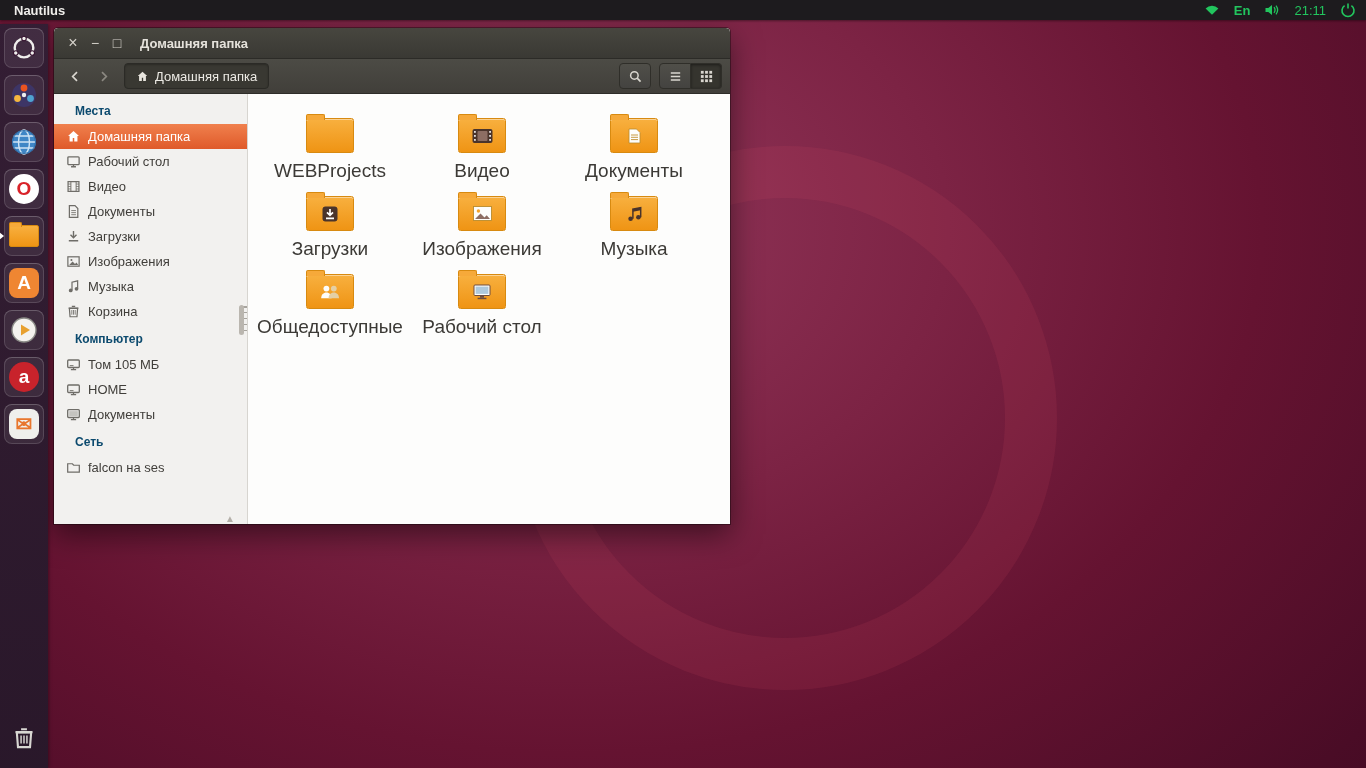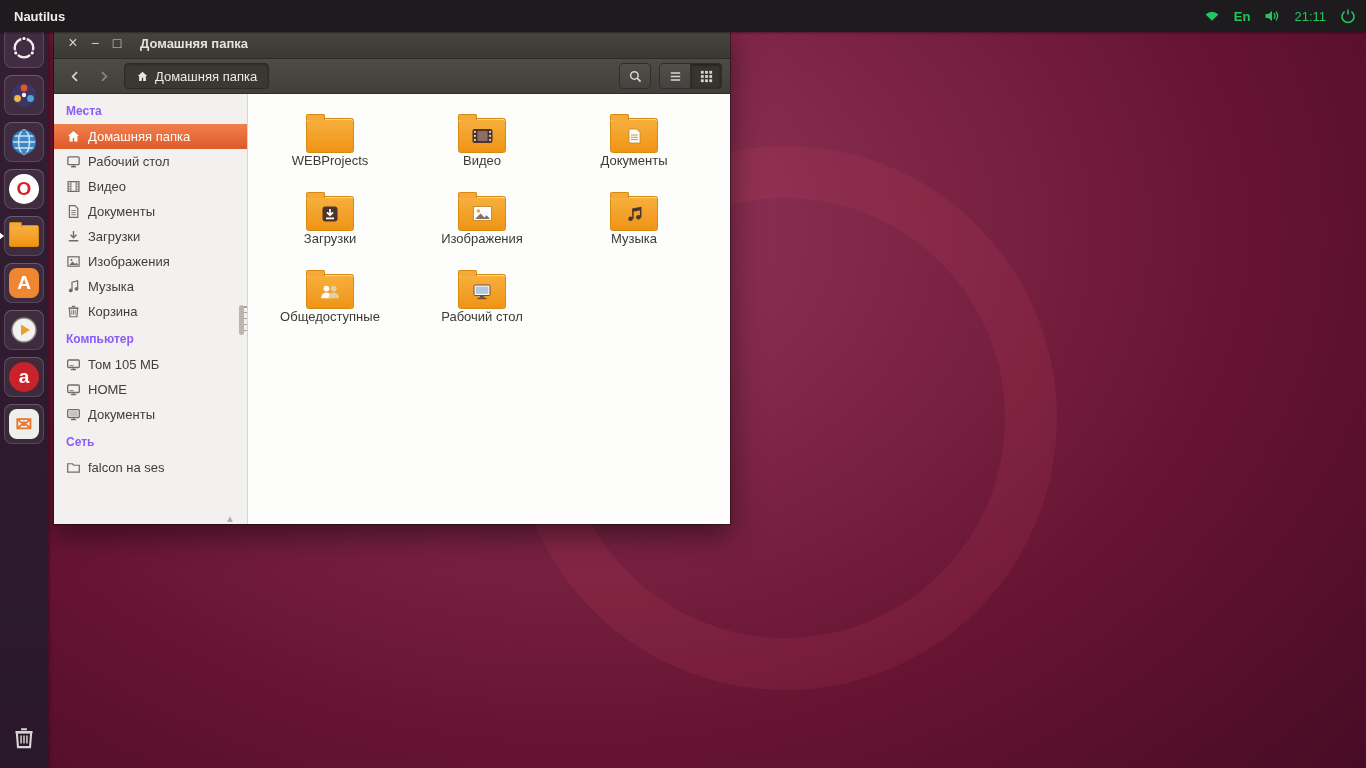--- a/index.html
+++ b/index.html
@@ -13,21 +13,21 @@
     position:absolute;inset:0;
     background:radial-gradient(1250px 950px at 42% 30%,
       #93365a 0%, #7c2344 30%, #651331 55%, #4a0c26 82%, #3b081f 100%);
   }
   .wall-ring{
     position:absolute;left:513px;top:146px;width:440px;height:440px;
     border-radius:50%;border:52px solid rgba(236,92,104,0.10);
   }
   
   .topbar{
-    position:absolute;top:0;left:0;right:0;height:32px;background:#1d1b1e;
+    position:absolute;top:0;left:0;right:0;height:20px;background:#1d1b1e;
     color:#efedea;display:flex;align-items:center;z-index:60;
     box-shadow:0 1px 2px rgba(0,0,0,.4);
   }
   .topbar .appname{margin-left:14px;font-size:13px;font-weight:bold;}
   .indicator-area{margin-left:auto;display:flex;align-items:center;gap:14px;padding-right:10px;}
   .indicator{display:flex;align-items:center;color:#22c55e;cursor:pointer;}
   .indicator svg{width:16px;height:16px;display:block;}
   .indicator.text{font-size:13px;font-weight:bold;}
   .indicator.clock{font-weight:normal;}
   
@@ -95,21 +95,21 @@
     display:flex;align-items:center;justify-content:center;}
   .tool-btn svg{width:15px;height:15px;}
   .view-group{display:flex;}
   .view-group .tool-btn:first-child{border-radius:4px 0 0 4px;}
   .view-group .tool-btn:last-child{border-radius:0 4px 4px 0;border-left:none;}
   .tool-btn.active{background:#35342e;box-shadow:inset 0 1px 3px rgba(0,0,0,.45);}
   
   .win-body{flex:1;display:flex;min-height:0;}
   .sidebar{width:193px;flex:none;background:#f2f1ef;border-right:1px solid #d7d5d0;
     position:relative;overflow:hidden;padding-top:2px;}
-  .sb-header{font-size:12px;font-weight:bold;color:#8b5cf6;padding:8px 10px 5px 12px;line-height:15px;}
+  .sb-header{font-size:12px;font-weight:bold;color:#0c4a6e;padding:8px 10px 5px 21px;line-height:15px;}
   .sb-item{height:25px;display:flex;align-items:center;gap:7px;padding-left:12px;
     font-size:13px;color:#403e3a;cursor:pointer;}
   .sb-icon{width:15px;height:15px;color:#6f6d68;display:flex;flex:none;}
   .sb-icon svg{width:15px;height:15px;}
   .sb-item.selected{background:linear-gradient(#f0804d,#df5a2a);color:#ffffff;}
   .sb-item.selected .sb-icon{color:#ffffff;}
   .pane-grip{position:absolute;right:0;top:212px;width:4px;height:26px;
     background:repeating-linear-gradient(180deg,#a7a49e 0 1.5px,transparent 1.5px 6px);}
   .sb-scroll-thumb{position:absolute;right:3px;top:211px;width:5px;height:30px;
     background:#bab6af;border-radius:3px;cursor:pointer;}
@@ -117,21 +117,21 @@
     line-height:10px;cursor:pointer;}
   .main{flex:1;background:#fdfdfc;padding:16px 0 0 6px;
     display:flex;flex-wrap:wrap;align-content:flex-start;overflow:hidden;}
   .file-item{width:152px;height:78px;display:flex;flex-direction:column;align-items:center;cursor:pointer;}
   .folder{width:46px;height:33px;position:relative;margin-top:8px;
     background:linear-gradient(#f8b03f,#ef9414);border:1px solid #d88a10;border-radius:2.5px;
     box-shadow:inset 0 1px 0 rgba(255,255,255,.45);}
   .folder::before{content:'';position:absolute;top:-5px;left:-1px;width:17px;height:5px;
     background:#f6a93a;border:1px solid #d88a10;border-bottom:none;border-radius:2px 2px 0 0;}
   .emblem{position:absolute;inset:0;display:flex;align-items:center;justify-content:center;}
-  .file-label{font-size:13px;color:#3c3a36;text-align:center;white-space:nowrap;}
+  .file-label{margin-top:7px;font-size:19px;color:#3c3a36;text-align:center;white-space:nowrap;}
 </style>
 </head>
 <body>
 
 <div class="desktop">
   <div class="wall-ring"></div>
 </div>
 
 <div class="topbar">
   <span class="appname">Nautilus</span>

